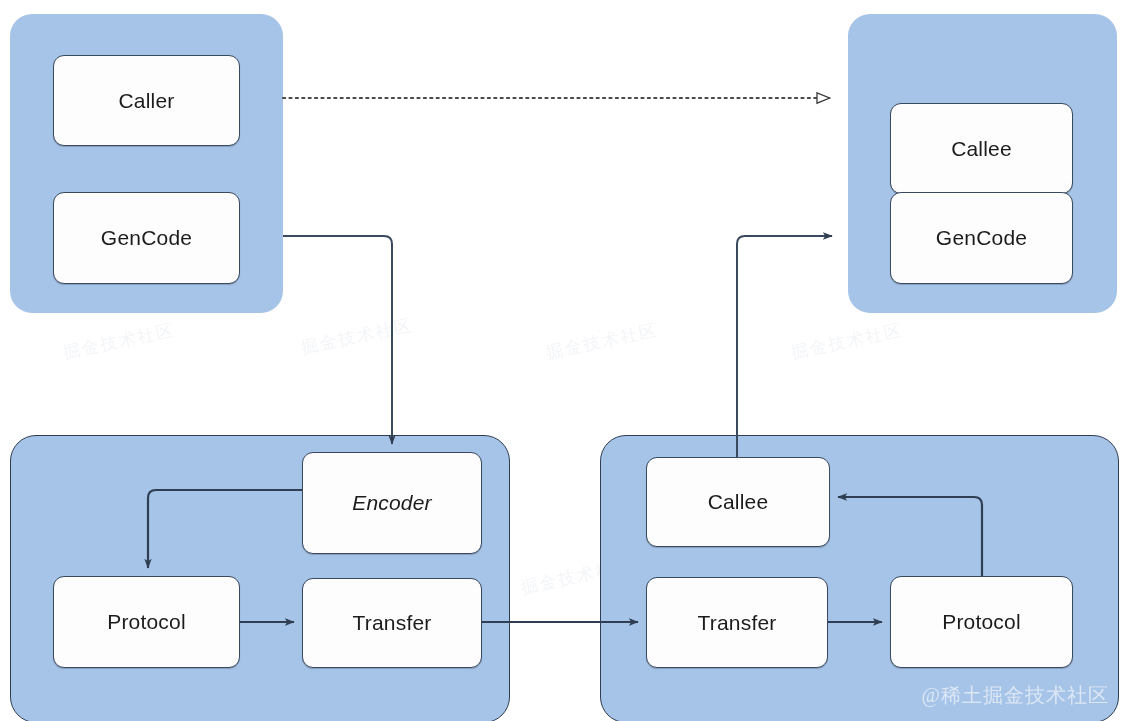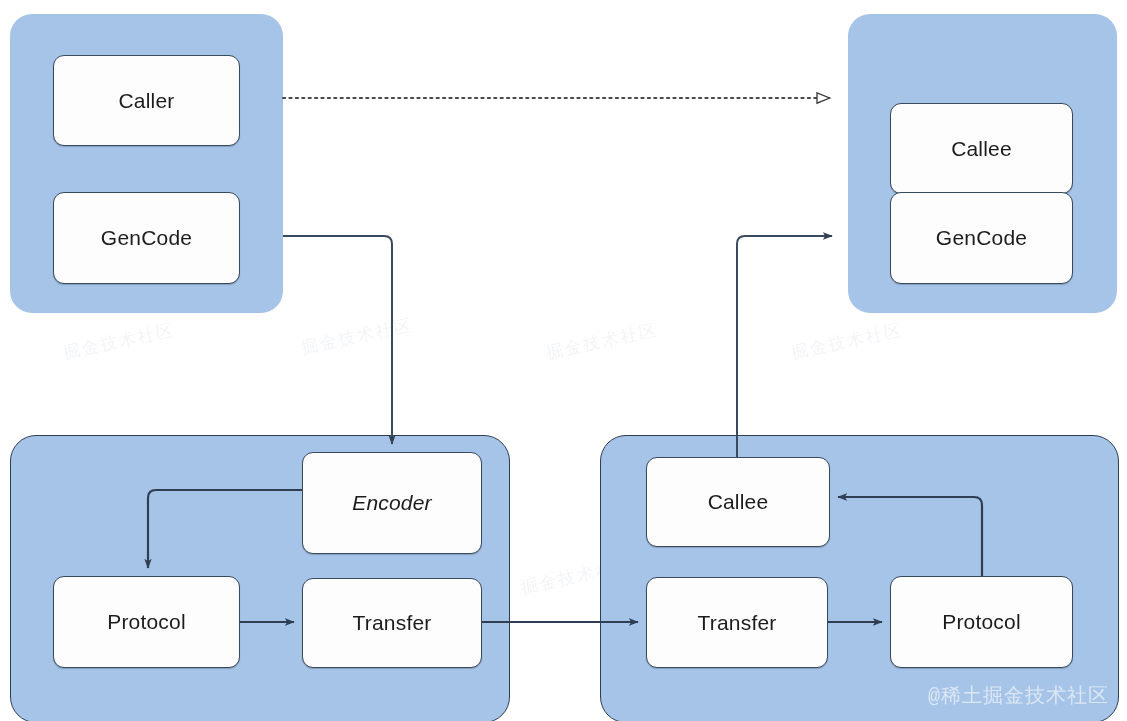--- a/index.html
+++ b/index.html
@@ -59,21 +59,21 @@
 
   .watermark-brand {
     position: absolute;
     right: 18px;
     bottom: 12px;
     font-size: 20px;
     color: #e9eff8;
     opacity: 0.82;
     z-index: 5;
     letter-spacing: 1px;
-    font-family: Liberation Mono, monospace;
+    font-family: Liberation Serif, serif;
     pointer-events: none;
   }
   .watermark-faint {
     position: absolute;
     color: #f2f4f7;
     font-size: 17px;
     letter-spacing: 2px;
     transform: rotate(-12deg);
     z-index: 0;
     pointer-events: none;

